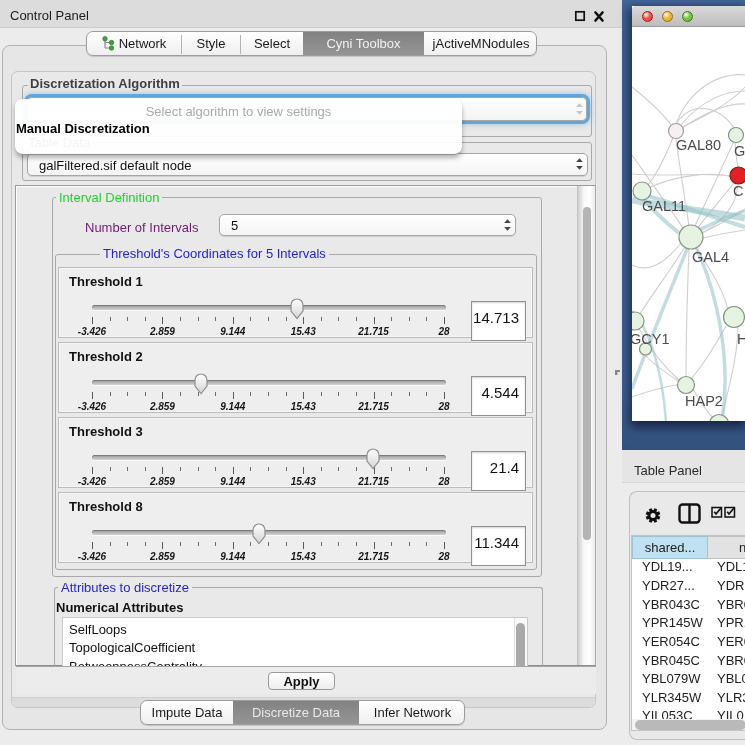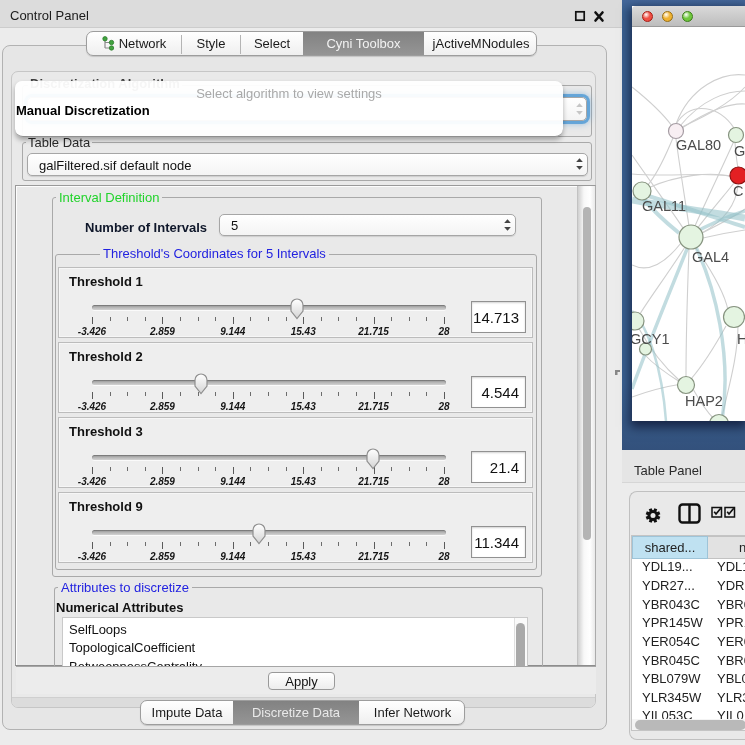--- a/index.html
+++ b/index.html
@@ -11,21 +11,21 @@
 .combo { position:absolute; background:linear-gradient(#ffffff,#f4f4f4); border:1px solid #a6a6a6; border-radius:5px; box-shadow:0 1px 1px rgba(0,0,0,0.12); }
 .combotxt { position:absolute; font-size:13px; color:#111; }
 .spin { position:absolute; width:9px; font-size:0; }
 .spin svg { display:block; }
 .tbox { position:absolute; left:58px; width:475px; height:71px; background:#eeeeee; border:1px solid #bcbcbc; box-shadow:inset 0 0 0 1px #f6f6f6; }
 .ttitle { position:absolute; left:10px; top:6px; font-size:13px; font-weight:bold; color:#111; }
 .track { position:absolute; left:33px; top:37px; width:354px; height:5px; border-radius:3px; background:linear-gradient(#9a9a9a,#d2d2d2); box-shadow:inset 0 1px 1px rgba(0,0,0,0.25), 0 1px 0 rgba(255,255,255,0.7); }
 .tickm { position:absolute; width:1px; height:4px; background:#6c6c6c; top:49px; }
 .tickM { position:absolute; width:1px; height:7px; background:#5a5a5a; top:49px; }
 .tlab { position:absolute; top:57.5px; width:50px; text-align:center; font-size:10px; font-weight:bold; color:#151515;font-style:italic; }
-.tfield { position:absolute; left:412px; top:33px; width:55px; height:32px; background:#fff; border:1px solid #919191; box-shadow:inset 0 1px 2px rgba(0,0,0,0.18); }
+.tfield { position:absolute; left:412px; top:33px; width:55px; height:40px; background:#fff; border:1px solid #919191; box-shadow:inset 0 1px 2px rgba(0,0,0,0.18); }
 .tfield span { position:absolute; right:6px; top:7px; font-size:15px; color:#111; }
 .thumb { position:absolute; top:28.5px; width:16px; height:23px; }
 .tabseg { position:absolute; top:0; height:100%; display:flex; align-items:center; justify-content:center; font-size:13px; color:#1a1a1a; }
 </style></head>
 <body>
 
 <div class="abs" style="left:0;top:0;width:622px;height:28px;background:#dcdcdc;border-bottom:1px solid #cccccc;"></div>
 <div class="abs t13" style="left:10px;top:8px;">Control Panel</div>
 <svg class="abs" style="left:574px;top:10px;" width="32" height="13" viewBox="0 0 32 13">
 <rect x="1.8" y="1.8" width="8.4" height="8.4" fill="none" stroke="#111" stroke-width="1.7"></rect>
@@ -51,40 +51,40 @@
 </div>
 <div class="abs etch" style="left:22px;top:85px;width:570px;height:52px;background:#e9e9e9;"></div>
 <div class="abs" style="left:28px;top:77px;font-size:13px;line-height:14px;font-weight:bold;color:#3f3f3f;background:#e9e9e9;padding:0 2px;">Discretization Algorithm</div>
 <div class="combo" style="left:27px;top:97px;width:560px;height:24px;box-shadow:0 0 0 3px rgba(86,157,214,0.85), 0 0 6px 3px rgba(86,157,214,0.55);"></div>
 <div class="spin" style="left:575px;top:102px;">
     <svg width="9" height="14" viewBox="0 0 9 14">
       <path d="M1.2 5 L4.5 1.2 L7.8 5 Z" fill="#c6c6c6"></path>
       <path d="M1.2 9 L4.5 12.8 L7.8 9 Z" fill="#c6c6c6"></path>
     </svg>
   </div>
-<div class="abs" style="left:15px;top:81px;width:548px;height:56px;background:rgba(255,255,255,0.95);border-radius:7px 8px 8px 8px;border-bottom:1px solid #8f8f8f;box-shadow:0 3px 5px rgba(0,0,0,0.30);z-index:50;">
+<div class="abs" style="left:15px;top:99px;width:447px;height:56px;background:rgba(255,255,255,0.95);border-radius:7px 8px 8px 8px;border-bottom:1px solid #8f8f8f;box-shadow:0 3px 5px rgba(0,0,0,0.30);z-index:50;">
 <div style="position:absolute;left:0;top:5px;width:100%;text-align:center;font-size:13px;color:#a9a9a9;">Select algorithm to view settings</div>
 <div style="position:absolute;left:1px;top:22px;font-size:13px;font-weight:bold;color:#000;">Manual Discretization</div>
 </div>
 <div class="abs etch" style="left:22px;top:142px;width:570px;height:39px;background:#e9e9e9;"></div>
 <div class="abs" style="left:26px;top:136px;font-size:13px;line-height:14px;color:#2a2a2a;background:#e9e9e9;padding:0 2px;">Table Data</div>
 <div class="combo" style="left:27px;top:153px;width:561px;height:23px;"></div>
 <div class="combotxt" style="left:39px;top:158px;">galFiltered.sif default node</div>
 <div class="spin" style="left:575px;top:157px;">
     <svg width="9" height="14" viewBox="0 0 9 14">
       <path d="M1.2 5 L4.5 1.2 L7.8 5 Z" fill="#444"></path>
       <path d="M1.2 9 L4.5 12.8 L7.8 9 Z" fill="#444"></path>
     </svg>
   </div>
 <div class="abs" style="left:15px;top:185px;width:581px;height:481px;border:1px solid #9a9a9a;border-right-color:#ababab;border-bottom-color:#8d8d8d;background:#e9e9e9;box-shadow:inset 1px 1px 0 #fdfdfd;"></div>
 <div class="abs" style="left:577px;top:186px;width:18px;height:479px;background:linear-gradient(to right,#cfcfcf,#f8f8f8 35%,#ffffff 70%,#e9e9e9);border-left:1px solid #c2c2c2;"></div>
 <div class="abs" style="left:583px;top:207px;width:8px;height:333px;background:#b4b4b4;border-radius:4px;"></div>
 <div class="abs etch" style="left:52px;top:197px;width:490px;height:380px;"></div>
 <div class="gl" style="left:56px;top:191px;color:#21d32b;">Interval Definition</div>
-<div class="abs" style="left:85px;top:220px;font-size:13px;font-weight:bold;color:#0f172a;">Number of Intervals</div>
+<div class="abs" style="left:85px;top:220px;font-size:13px;font-weight:normal;color:#701a75;">Number of Intervals</div>
 <div class="combo" style="left:219px;top:214px;width:297px;height:22px;"></div>
 <div class="combotxt" style="left:231px;top:218px;">5</div>
 <div class="spin" style="left:503px;top:218px;">
     <svg width="9" height="14" viewBox="0 0 9 14">
       <path d="M1.2 5 L4.5 1.2 L7.8 5 Z" fill="#444"></path>
       <path d="M1.2 9 L4.5 12.8 L7.8 9 Z" fill="#444"></path>
     </svg>
   </div>
 <div class="abs etch" style="left:55px;top:254px;width:482px;height:316px;"></div>
 <div class="gl" style="left:60px;top:247px;color:#2222e0;margin-left:40px;">Threshold's Coordinates for 5 Intervals</div>
@@ -211,21 +211,21 @@
             <stop offset="1" stop-color="#d4d4d4"></stop>
           </linearGradient>
         </defs>
         <path d="M2 8 a6 6 0 0 1 12 0 l0 6 l-6 7.5 l-6 -7.5 z" fill="url(#thg2)" stroke="#8e8e8e" stroke-width="1.2"></path>
       </svg></div>
 <div class="tfield">
       <span>21.4</span>
     </div>
 </div>
 <div class="tbox" style="top:492px;">
-<div class="ttitle">Threshold 9</div>
+<div class="ttitle">Threshold 8</div>
 <div class="track"></div>
 <div class="tickM" style="left:33.0px;"></div>
 <div class="tickm" style="left:50.6px;"></div>
 <div class="tickm" style="left:68.2px;"></div>
 <div class="tickm" style="left:85.8px;"></div>
 <div class="tickM" style="left:103.4px;"></div>
 <div class="tickm" style="left:121.0px;"></div>
 <div class="tickm" style="left:138.6px;"></div>
 <div class="tickm" style="left:156.2px;"></div>
 <div class="tickM" style="left:173.8px;"></div>
@@ -262,21 +262,21 @@
 </div>
 <div class="abs etch" style="left:54px;top:587px;width:489px;height:79px;border-bottom:none;border-radius:3px 3px 0 0;"></div>
 <div class="gl" style="left:58px;top:581px;color:#2222e0;">Attributes to discretize</div>
 <div class="abs" style="left:56px;top:600px;font-size:13px;font-weight:bold;color:#111;">Numerical Attributes</div>
 <div class="abs" style="left:62px;top:617px;width:466px;height:49px;background:#ffffff;border:1px solid #c9c9c9;border-bottom:none;overflow:hidden;">
     <div style="position:absolute;left:6px;top:2.5px;font-size:13px;line-height:18.5px;color:#111;">SelfLoops<br>TopologicalCoefficient<br>BetweennessCentrality</div>
     <div style="position:absolute;right:0;top:0;width:13px;height:49px;background:#fafafa;border-left:1px solid #e0e0e0;"></div>
     <div style="position:absolute;right:2px;top:5px;width:9px;height:60px;background:#a9a9a9;border-radius:4.5px;"></div>
   </div>
 <div class="abs" style="left:16px;top:666px;width:580px;height:28px;background:#ececec;border-top:1px solid #a5a5a5;"></div>
-<div class="abs" style="left:268px;top:672px;width:67px;height:18px;background:linear-gradient(#ffffff,#ededed);border:1px solid #999999;border-radius:4px;text-align:center;font-size:13px;line-height:17px;color:#111;">Apply</div>
+<div class="abs" style="left:268px;top:672px;width:67px;height:18px;background:linear-gradient(#ffffff,#ededed);border:1px solid #999999;border-radius:4px;text-align:center;font-size:13px;line-height:17px;color:#111;font-weight:bold;">Apply</div>
 <div class="abs" style="left:140px;top:700px;width:325px;height:25px;background:linear-gradient(#ffffff,#efefef);border:1px solid #9d9d9d;border-radius:7px;overflow:hidden;box-shadow:0 1px 1px rgba(0,0,0,0.15);">
 <div class="tabseg" style="left:0;width:92px;">Impute Data</div>
 <div class="tabseg" style="left:218px;width:107px;">Infer Network</div>
 <div class="tabseg" style="left:92px;width:126px;background:linear-gradient(#828282,#959595);color:#e9e9e9;">Discretize Data</div>
 </div>
 <svg class="abs" style="left:614px;top:368px;" width="7" height="8" viewBox="0 0 7 8">
     <path d="M1 7 L1 2 L6 2 L6 4 L3.5 4 L3.5 7 Z" fill="#6f6f6f" opacity="0.8"></path>
   </svg>
 <div class="abs" style="left:622px;top:0;width:123px;height:450px;background:linear-gradient(#44679a,#3a6191 12px,#3a6191 85%,#33517c);"></div>
 <div class="abs" style="left:632px;top:6px;width:113px;height:415px;background:#ffffff;box-shadow:0 4px 10px 2px rgba(0,0,25,0.6);"></div>

